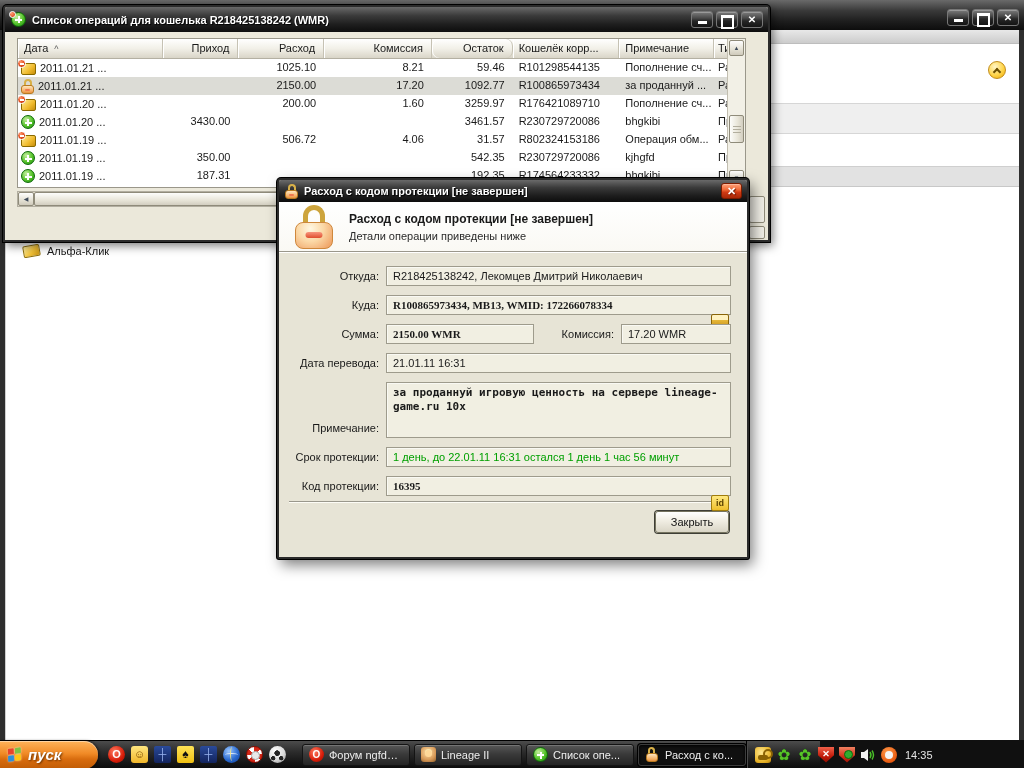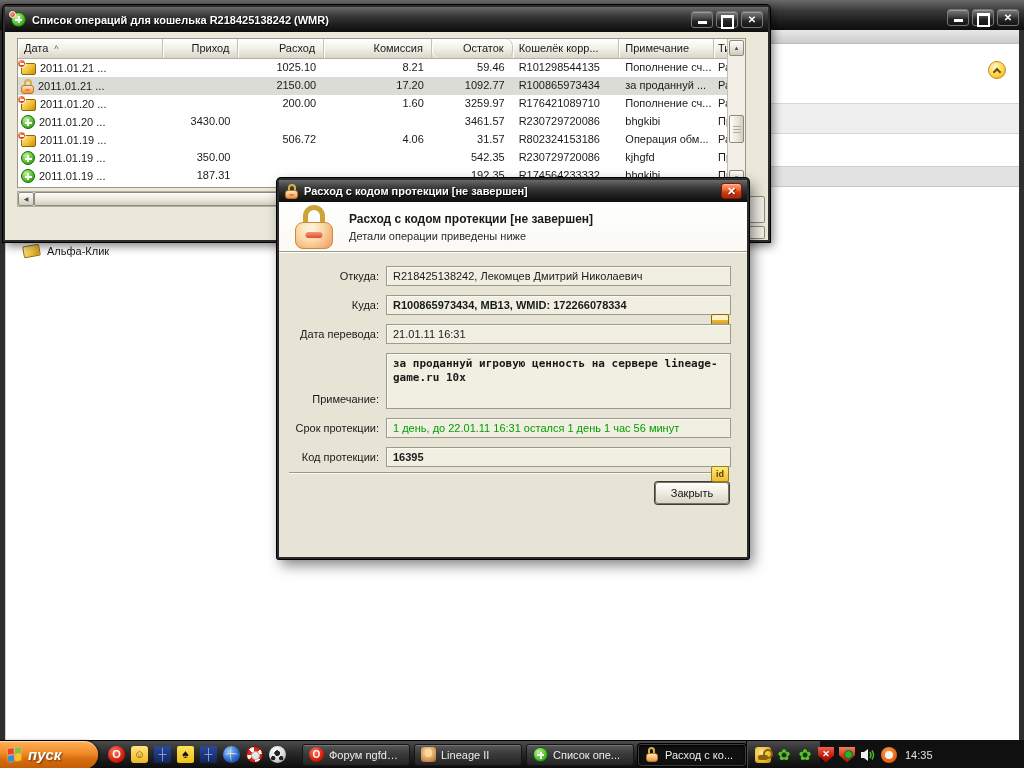--- a/index.html
+++ b/index.html
@@ -90,21 +90,21 @@
 .lock-lg .sh{position:absolute;left:8px;top:0;width:22px;height:20px;border:5px solid #cda43c;border-bottom:none;border-radius:11px 11px 0 0;}
 .lock-lg .bd{position:absolute;left:0;bottom:0;width:38px;height:27px;border-radius:8px;background:radial-gradient(circle at 40% 22%,#fff7e2,#fbd8a6 45%,#f0a468 88%);border:1px solid #cf883c;}
 .lock-lg .mn{position:absolute;left:50%;top:50%;transform:translate(-50%,-50%);width:17px;height:6px;border-radius:3px;background:linear-gradient(#f8957c,#df4e2e);}
 .dlg-h-title{font-weight:bold;font-size:12px;margin-bottom:4px;}
 .dlg-h-sub{font-size:11px;color:#2a2a2a;}
 .dlg-body{flex:1;padding:14px 16px 0 8px;}
 .frow{display:flex;align-items:flex-end;margin-bottom:9px;}
 .flabel{width:92px;text-align:right;margin-right:7px;line-height:19px;white-space:nowrap;flex:0 0 auto;}
 .fwrap{position:relative;flex:1;}
 .field{min-height:19px;line-height:17px;padding:1px 6px 0 6px;background:#f1efe2;border:1px solid #9e9b8c;box-shadow:inset 1px 1px 0 rgba(255,255,255,.6);overflow:hidden;white-space:nowrap;}
-.field.bold{font-weight:bold;}
+.field.bold{font-weight:bold;font-family:Liberation Serif, serif;}
 .field.green{color:#00a000;}
 .field.note{height:56px;white-space:normal;font-family:"DejaVu Sans Mono",monospace;font-weight:bold;font-size:11px;line-height:14px;padding-top:3px;}
 .fw-amount{flex:0 0 148px;}
 .flabel2{width:72px;text-align:right;margin:0 7px 0 8px;line-height:19px;flex:0 0 auto;}
 .fbtn{position:absolute;top:19px;right:2px;width:18px;height:16px;}
 .print-ic{background:linear-gradient(#fff2c0 0 35%,#e8b93a 35%,#c08a14);border:1px solid #8a6408;border-radius:2px;}
 .print-ic::after{content:"";position:absolute;left:3px;top:9px;width:10px;height:2px;background:#6b4c04;}
 .id-ic{background:linear-gradient(#ffe980,#f0c02c);border:1px solid #a07c0a;border-radius:2px;color:#5c4200;font-weight:bold;font-size:9px;text-align:center;line-height:14px;}
 .dlg-sep{margin:2px 2px 0 2px;border-top:1px solid #9a978c;border-bottom:1px solid #fdfcf6;}
 .dlg-buttons{text-align:right;padding:8px 2px 0 0;}
@@ -363,20 +363,30 @@
         </div>
     </div>
     <div class="frow">
       <div class="flabel">Куда:</div>
       <div class="fwrap">
         <div class="field bold">R100865973434, MB13, WMID: 172266078334</div>
         <span class="fbtn print-ic"></span>
       </div>
     </div>
     <div class="frow">
+      <div class="flabel">Сумма:</div>
+      <div class="fwrap fw-amount">
+          <div class="field bold">2150.00 WMR</div>
+        </div>
+      <div class="flabel2">Комиссия:</div>
+      <div class="fwrap">
+          <div class="field">17.20 WMR</div>
+        </div>
+    </div>
+    <div class="frow">
       <div class="flabel">Дата перевода:</div>
       <div class="fwrap">
           <div class="field">21.01.11 16:31</div>
         </div>
     </div>
     <div class="frow">
       <div class="flabel">Примечание:</div>
       <div class="fwrap">
           <div class="field note">за проданнуй игровую ценность на сервере lineage-game.ru 10x</div>
         </div>

